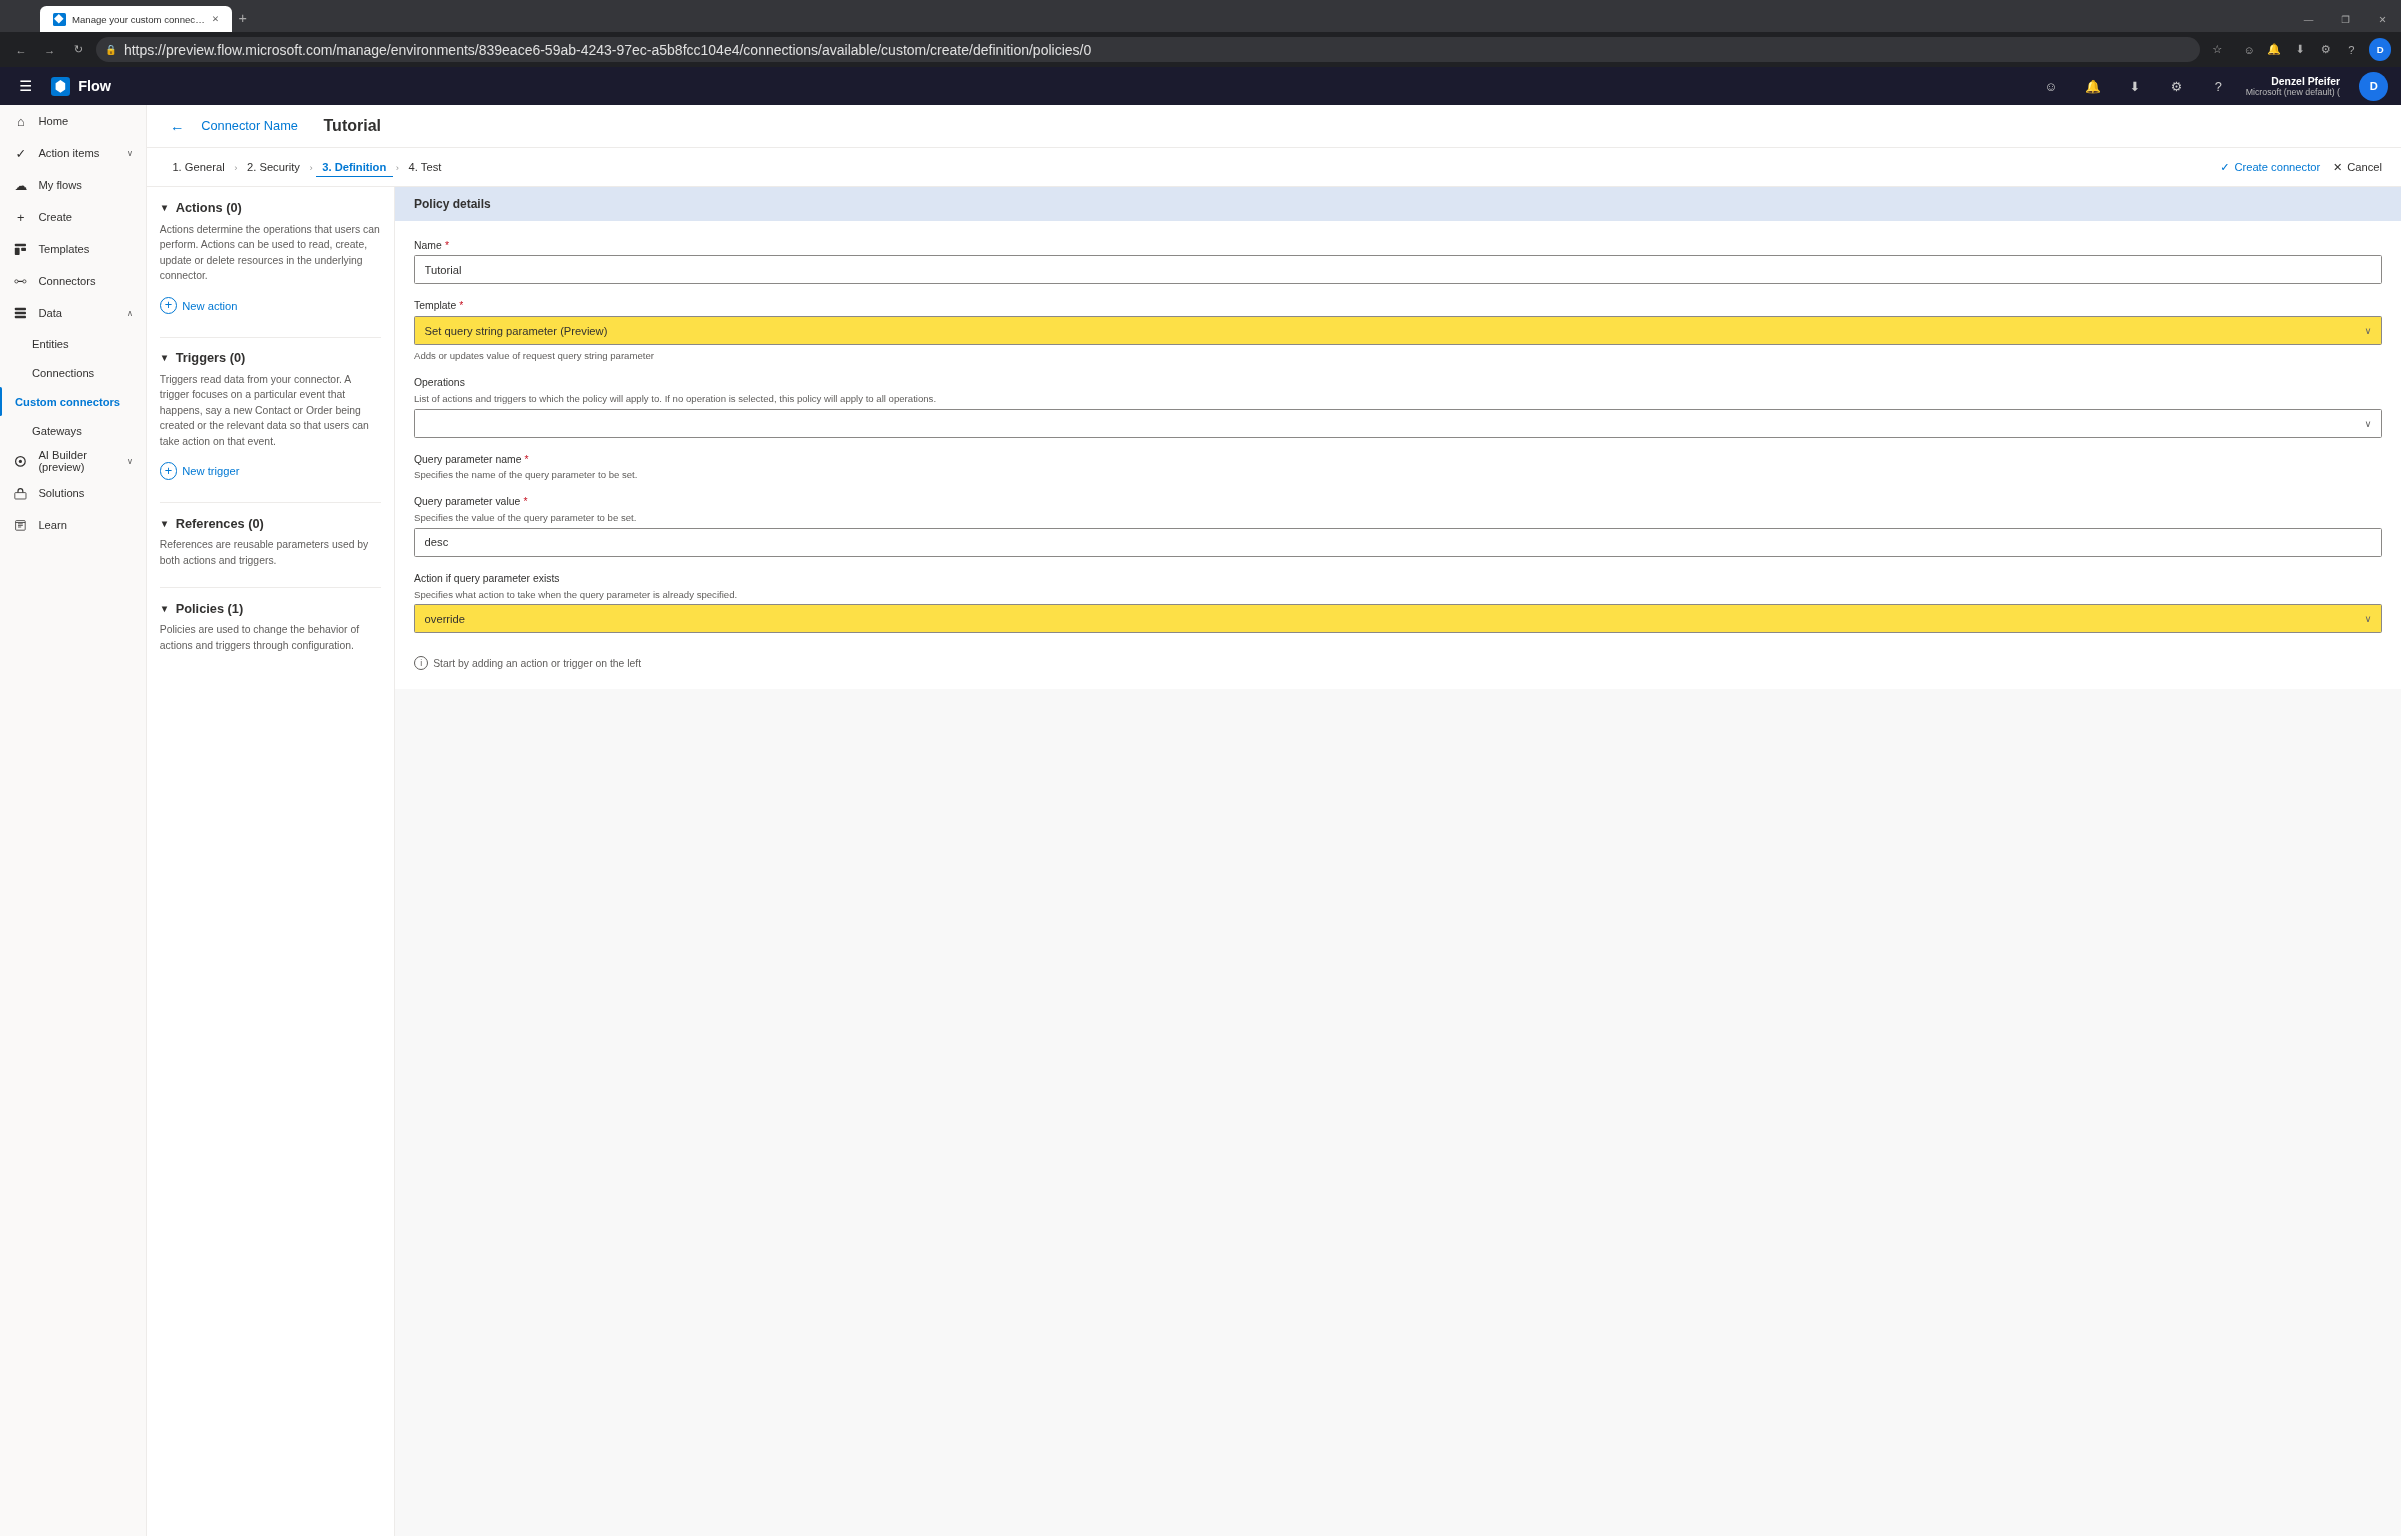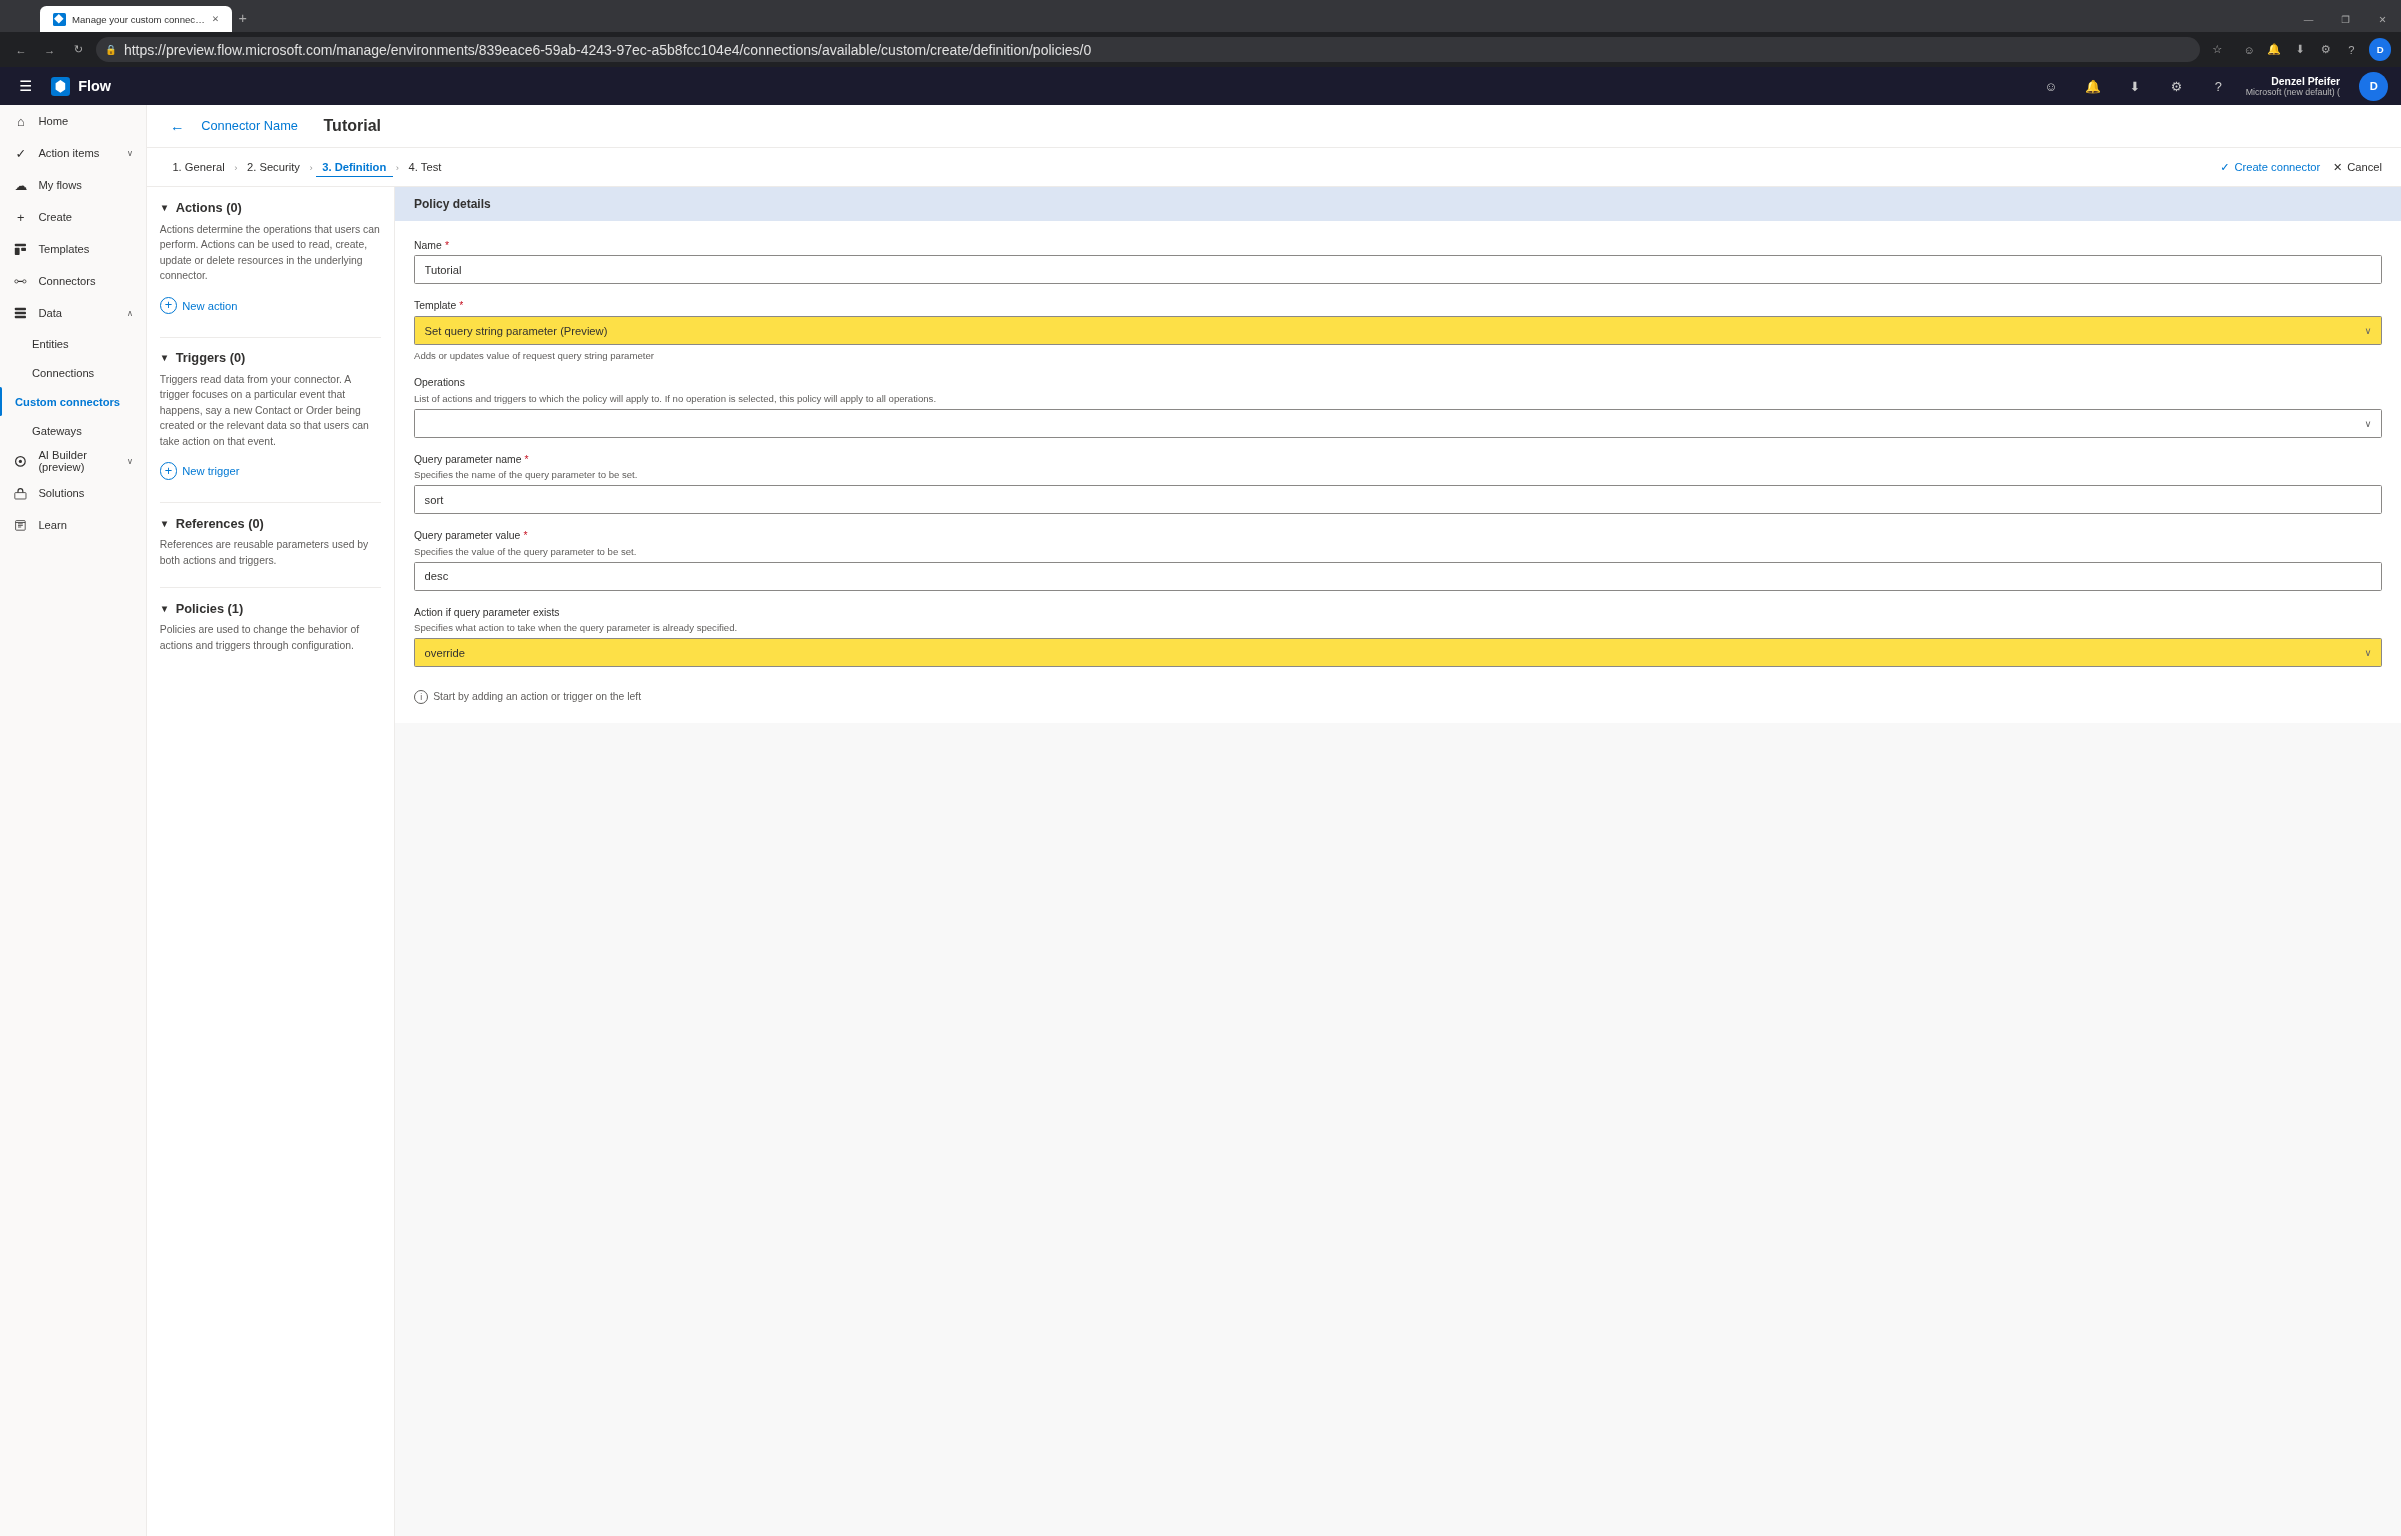--- a/index.html
+++ b/index.html
@@ -384,21 +384,20 @@
                 <span class="select-chevron">∨</span>
               </div>
             </div>
 
             <div class="field-group">
               <label class="field-label">
                 <span>Query parameter name</span>
                 <span class="required-star">*</span>
               </label>
               <span class="field-hint">Specifies the name of the query parameter to be set.</span>
-              <input class="field-input" type="text" value="sort" style="">
             </div>
 
             <div class="field-group">
               <label class="field-label">
                 <span>Query parameter value</span>
                 <span class="required-star">*</span>
               </label>
               <span class="field-hint">Specifies the value of the query parameter to be set.</span>
               <input class="field-input" type="text" value="desc" style="">
             </div>

